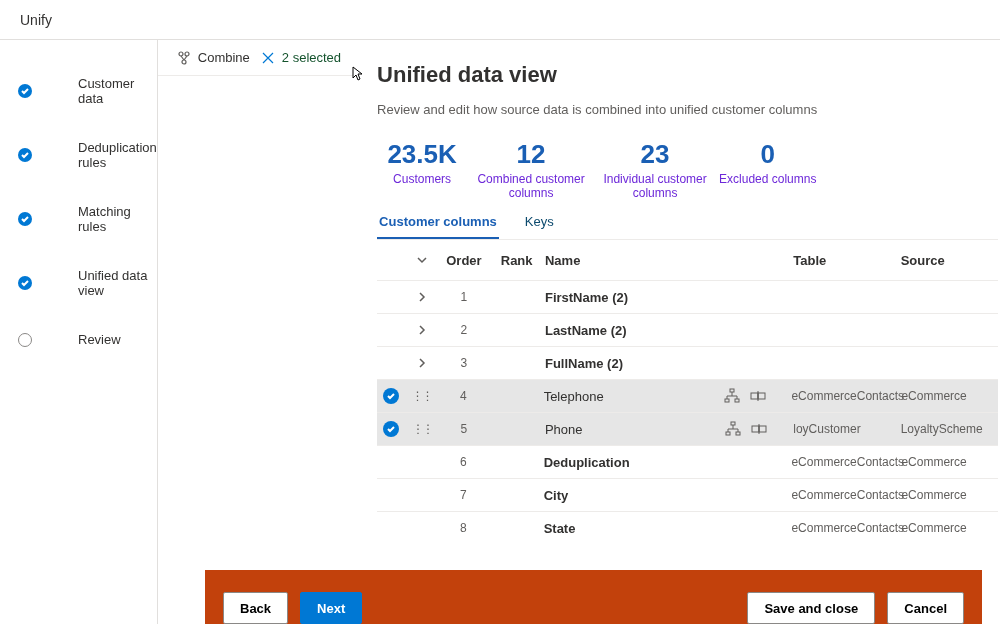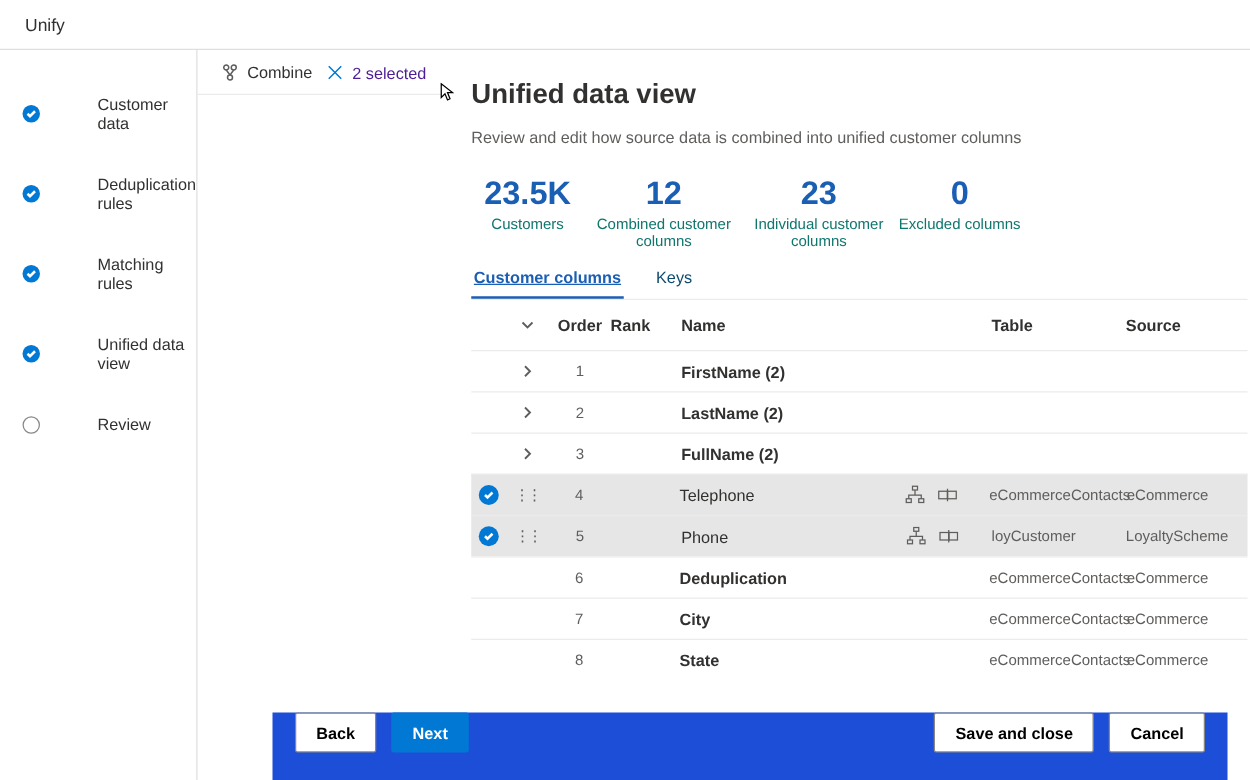--- a/index.html
+++ b/index.html
@@ -11,49 +11,49 @@
   .step .dot { width: 14px; height: 14px; border-radius: 50%; background: #0078d4; display:flex;align-items:center;justify-content:center;flex-shrink:0; }
   .step .dot svg { width: 10px; height: 10px; }
   .step.pending .dot { background: #fff; border: 1px solid #8a8886; }
   .step .label { margin-left: 10px; font-size: 13px; color: #323130; }
   .content { flex: 1; border-left: 1px solid #e1dfdd; display: flex; position: relative; }
   .toolbar { height: 36px; border-bottom: 1px solid #edebe9; display: flex; align-items: center; padding: 0 8px; }
   .toolbar .tbtn { display: flex; align-items: center; padding: 6px 10px; font-size: 13px; color: #323130; cursor: pointer; }
   .toolbar .tbtn.highlighted { border: 3px solid #d13438; }
   .toolbar .tbtn .ic { width: 16px; height: 16px; margin-right: 6px; color:#605e5c; }
   .toolbar .spacer { flex: 1; }
-  .toolbar .selcount { display: flex; align-items: flex-end; color: #4c1d95; font-size: 13px; padding-right: 10px; }
+  .toolbar .selcount { display: flex; align-items: center; color: #14532d; font-size: 13px; padding-right: 10px; }
   .toolbar .selcount .xic { width:16px;height:16px;margin-right:6px;color:#0078d4; }
   .body { padding: 22px 18px 0 18px; flex:1; overflow:hidden; }
   h1.header { font-size: 22px; font-weight: 600; margin-bottom: 14px; }
   .desc { font-size: 13px; color: #605e5c; margin-bottom: 22px; }
   .stats { display: flex; gap: 4px; margin-bottom: 4px; }
   .stat { text-align: center; min-width: 90px; }
   .stat .num { color: #1a5fb4; font-size: 26px; font-weight: 600; }
-  .stat .lbl { font-size: 12px; color: #0f766e; margin-top:2px; max-width:120px; }
+  .stat .lbl { font-size: 12px; color: #6d28d9; margin-top:2px; max-width:120px; }
   .tabs { display: flex; border-bottom: 1px solid #edebe9; margin-top: 6px; }
   .tab { padding: 8px 2px; margin-right: 24px; font-size: 13px; color:#0c4a6e; cursor:pointer; border-bottom:2px solid transparent; }
-  .tab.active { color:#1a5fb4; border-bottom-color:#1a5fb4; font-weight:600;text-decoration:underline; }
+  .tab.active { color:#1a5fb4; border-bottom-color:#1a5fb4; font-weight:600; }
   .thead { display:flex; align-items:center; height:40px; font-size:13px; color:#323130; font-weight:600; }
   .col-x { width: 28px; }
   .col-expand { width: 36px; display:flex; justify-content:center; }
   .col-order { width: 50px; text-align:center; }
-  .col-rank { width: 58px; }
+  .col-rank { width: 58px; text-align: center; }
   .col-name { flex: 0 0 180px; }
   .col-actions { width: 70px; display:flex; gap:10px; }
   .col-table { width: 110px; }
   .col-source { width: 100px; }
   .row { display:flex; align-items:center; height:33px; border-top:1px solid #edebe9; font-size:13px; }
   .row.selected { background:#e6e6e6; }
   .row .chkfilled { width:16px;height:16px;border-radius:50%;background:#0078d4;display:flex;align-items:center;justify-content:center; }
   .row .chkfilled svg{width:10px;height:10px;}
   .chevron { color:#605e5c; }
   .grip { color:#605e5c; font-size:12px; letter-spacing:-2px; }
   .tiny { font-size:12px; color:#605e5c; }
-  .footer { position:absolute; bottom:0; left:218px; right:18px; height:54px; display:flex; align-items:flex-start; padding:0 18px; background:#1d4ed8; }
+  .footer { position:absolute; bottom:0; left:205px; right:18px; height:54px; display:flex; align-items:flex-end; padding:0 18px; background:#c2410c; }
   .btn { height:32px; padding:0 16px; border:1px solid #8a8886; background:#fff; border-radius:2px; font-size:13px; cursor:pointer; display:flex;align-items:center; font-weight:600; }
   .btn.primary { background:#0078d4; color:#fff; border-color:#0078d4; }
   .footer .gap { flex:1; }
   .scrollbar { position:absolute; right:2px; top:42px; bottom:60px; width:10px; }
   .thumb { position:absolute; top:0; width:8px; left:1px; height:230px; background:#c8c6c4; border-radius:4px; }
   .cursorimg { position:absolute; top:66px; left:348px; width:16px;height:18px; }
   .iconsvg { width:16px;height:16px;color:#605e5c; }
 </style>
 </head>
 <body>

